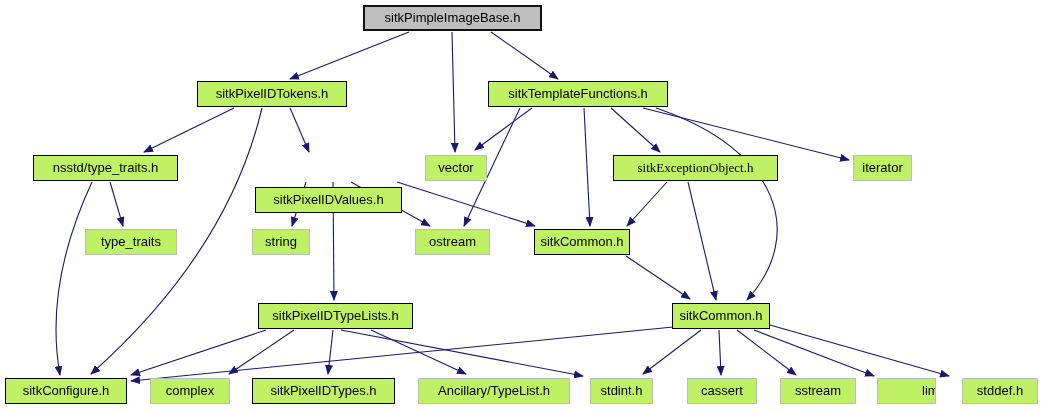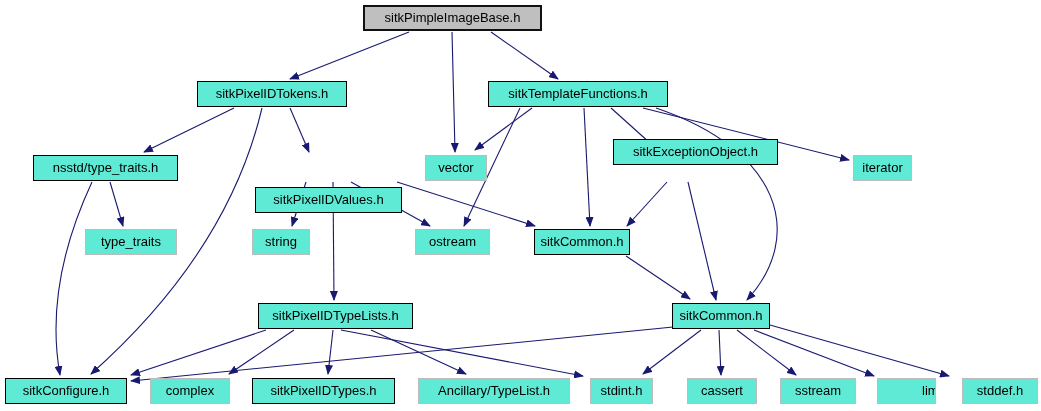--- a/index.html
+++ b/index.html
@@ -10,21 +10,21 @@
     background:#ffffff;
     font-family:"Liberation Sans","DejaVu Sans",sans-serif;
     font-size:13px;
     color:#000000;
     overflow:hidden;
   }
   .edge-layer{position:absolute;left:0;top:0;width:1041px;height:411px;}
   .node{
     position:absolute;
     box-sizing:border-box;
-    background:#5eead4;
+    background:#bef264;
     border:1px solid #000000;
     text-align:center;
     white-space:nowrap;
     overflow:hidden;
     cursor:default;
   }
   .node.header{cursor:pointer;}
   .node.root{background:#bfbfbf;border:2px solid #111111;}
   .node.system{border:1px solid #bcbcbc;}
 </style>
@@ -70,21 +70,21 @@
       <path d="M333,330 L328,374" fill="none" stroke="#191970" stroke-width="1.1" marker-end="url(#arrow)"></path>
       <path d="M371,330 L466,374" fill="none" stroke="#191970" stroke-width="1.1" marker-end="url(#arrow)"></path>
       <path d="M341,330 L583,376" fill="none" stroke="#191970" stroke-width="1.1" marker-end="url(#arrow)"></path>
     </svg>
 <div class="node root" style="left: 363px; top: 5px; width: 179px; height: 26px; line-height: 22px;">sitkPimpleImageBase.h</div>
     <div class="node header" style="left: 197px; top: 81px; width: 150px; height: 26px; line-height: 24px;">sitkPixelIDTokens.h</div>
     <div class="node header" style="left: 488px; top: 81px; width: 180px; height: 26px; line-height: 24px;">sitkTemplateFunctions.h</div>
     <div class="node header" style="left: 33px; top: 155px; width: 145px; height: 26px; line-height: 24px;">nsstd/type_traits.h</div>
     <div class="node header" style="left: 255px; top: 155px; width: 147px; height: 26px; line-height: 24px; margin-top: 32px;">sitkPixelIDValues.h</div>
     <div class="node system" style="left: 425px; top: 155px; width: 62px; height: 26px; line-height: 24px;">vector</div>
-    <div class="node header" style="left: 613px; top: 139px; width: 165px; height: 26px; line-height: 24px;">sitkExceptionObject.h</div>
+    <div class="node header" style="left: 613px; top: 155px; width: 165px; height: 26px; line-height: 24px; font-family: Liberation Serif, serif;">sitkExceptionObject.h</div>
     <div class="node system" style="left: 853px; top: 155px; width: 59px; height: 26px; line-height: 24px;">iterator</div>
     <div class="node system" style="left: 85px; top: 229px; width: 92px; height: 26px; line-height: 24px;">type_traits</div>
     <div class="node system" style="left: 252px; top: 229px; width: 58px; height: 26px; line-height: 24px;">string</div>
     <div class="node system" style="left: 415px; top: 229px; width: 75px; height: 26px; line-height: 24px;">ostream</div>
     <div class="node header" style="left: 534px; top: 229px; width: 96px; height: 26px; line-height: 24px;">sitkCommon.h</div>
     <div class="node header" style="left: 258px; top: 303px; width: 155px; height: 26px; line-height: 24px;">sitkPixelIDTypeLists.h</div>
     <div class="node header" style="left: 672px; top: 303px; width: 98px; height: 26px; line-height: 24px;">sitkCommon.h</div>
     <div class="node header" style="left: 5px; top: 378px; width: 122px; height: 26px; line-height: 24px;">sitkConfigure.h</div>
     <div class="node system" style="left: 150px; top: 378px; width: 80px; height: 26px; line-height: 24px;">complex</div>
     <div class="node header" style="left: 252px; top: 378px; width: 143px; height: 26px; line-height: 24px;">sitkPixelIDTypes.h</div>

